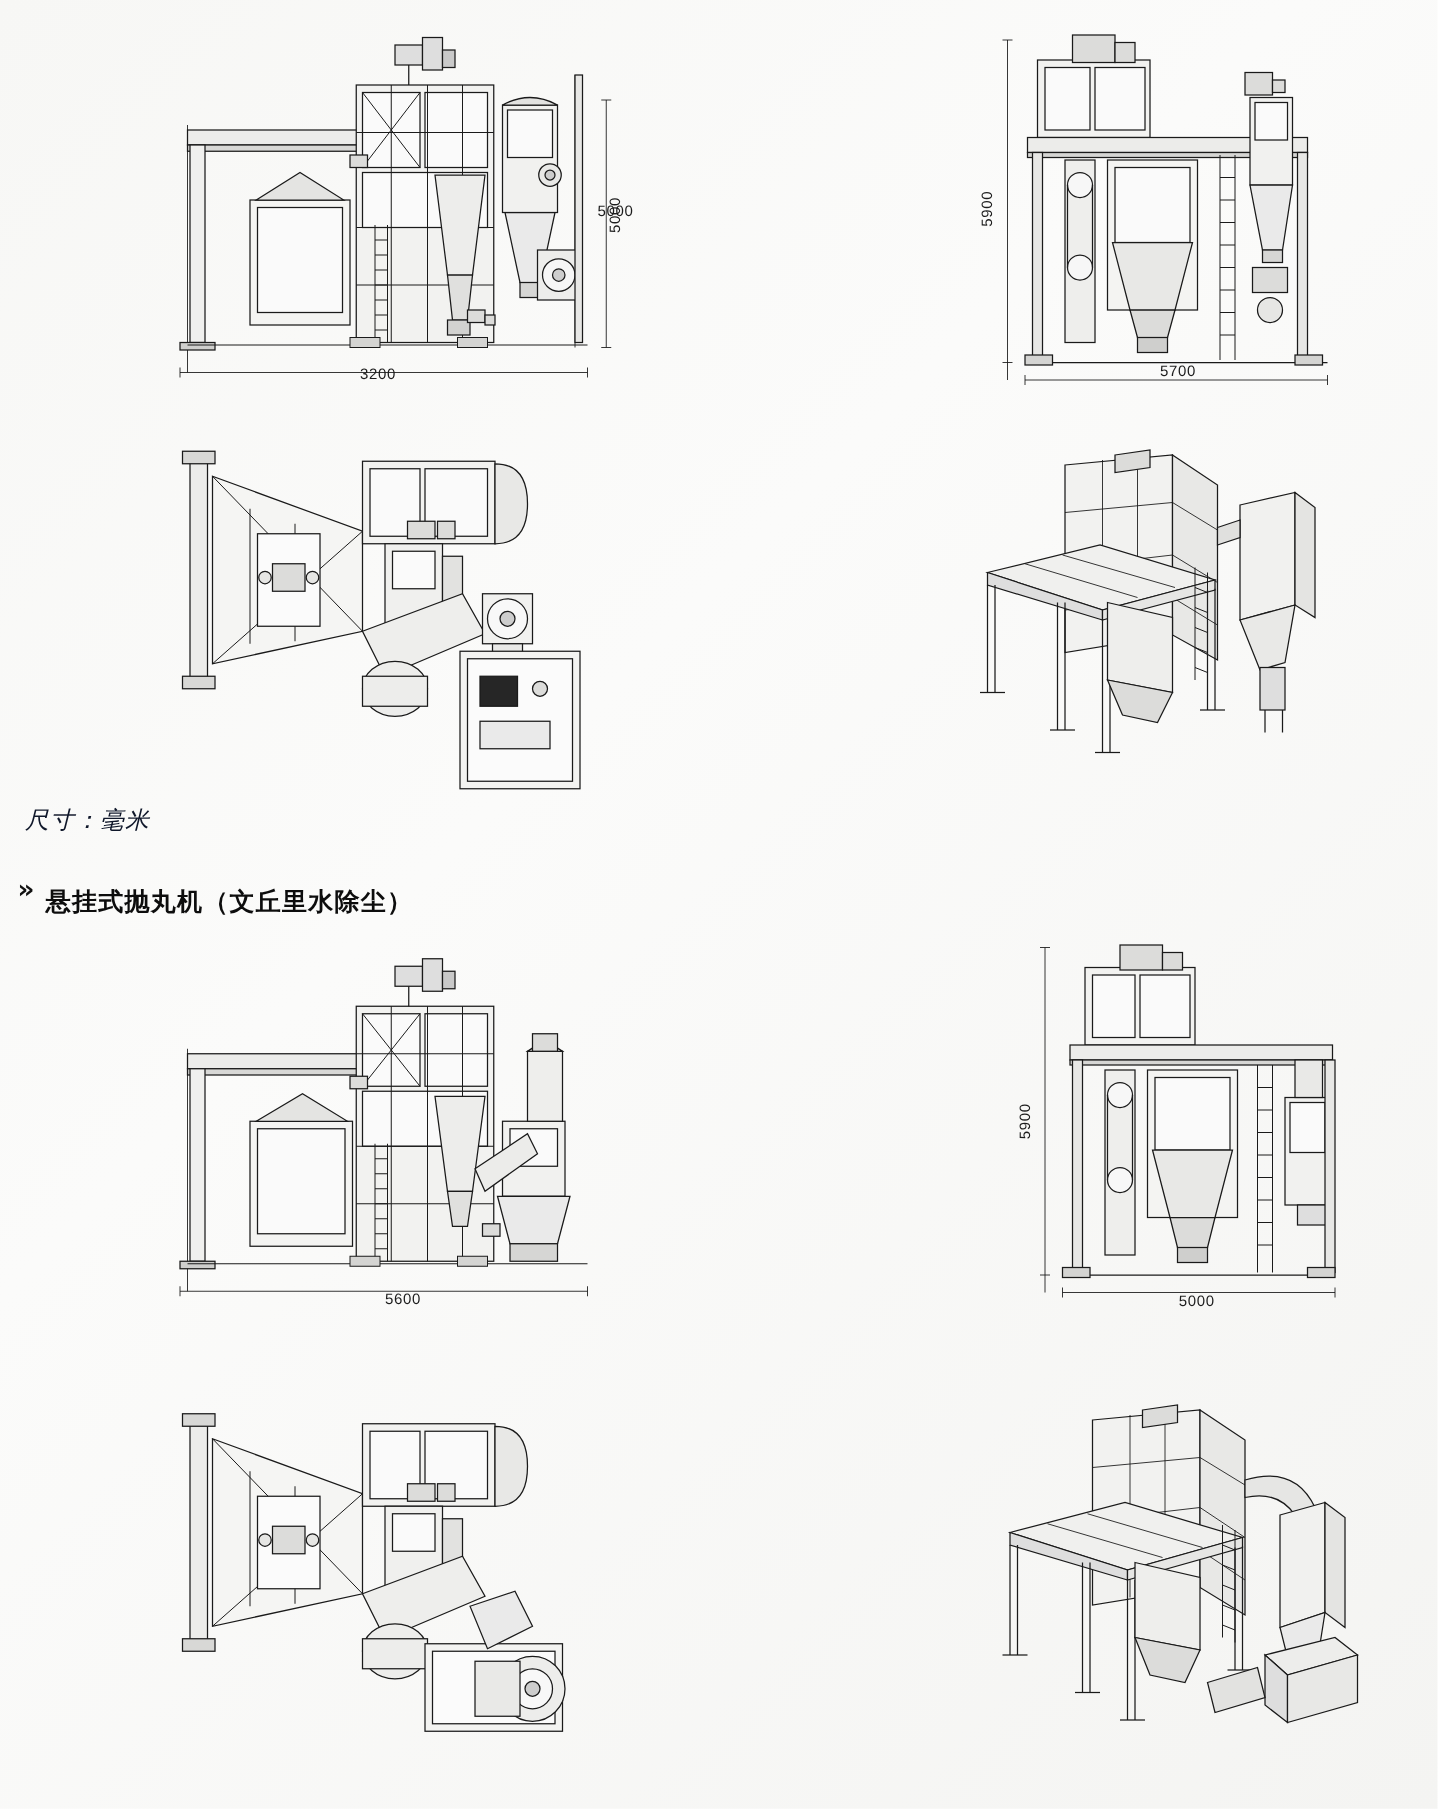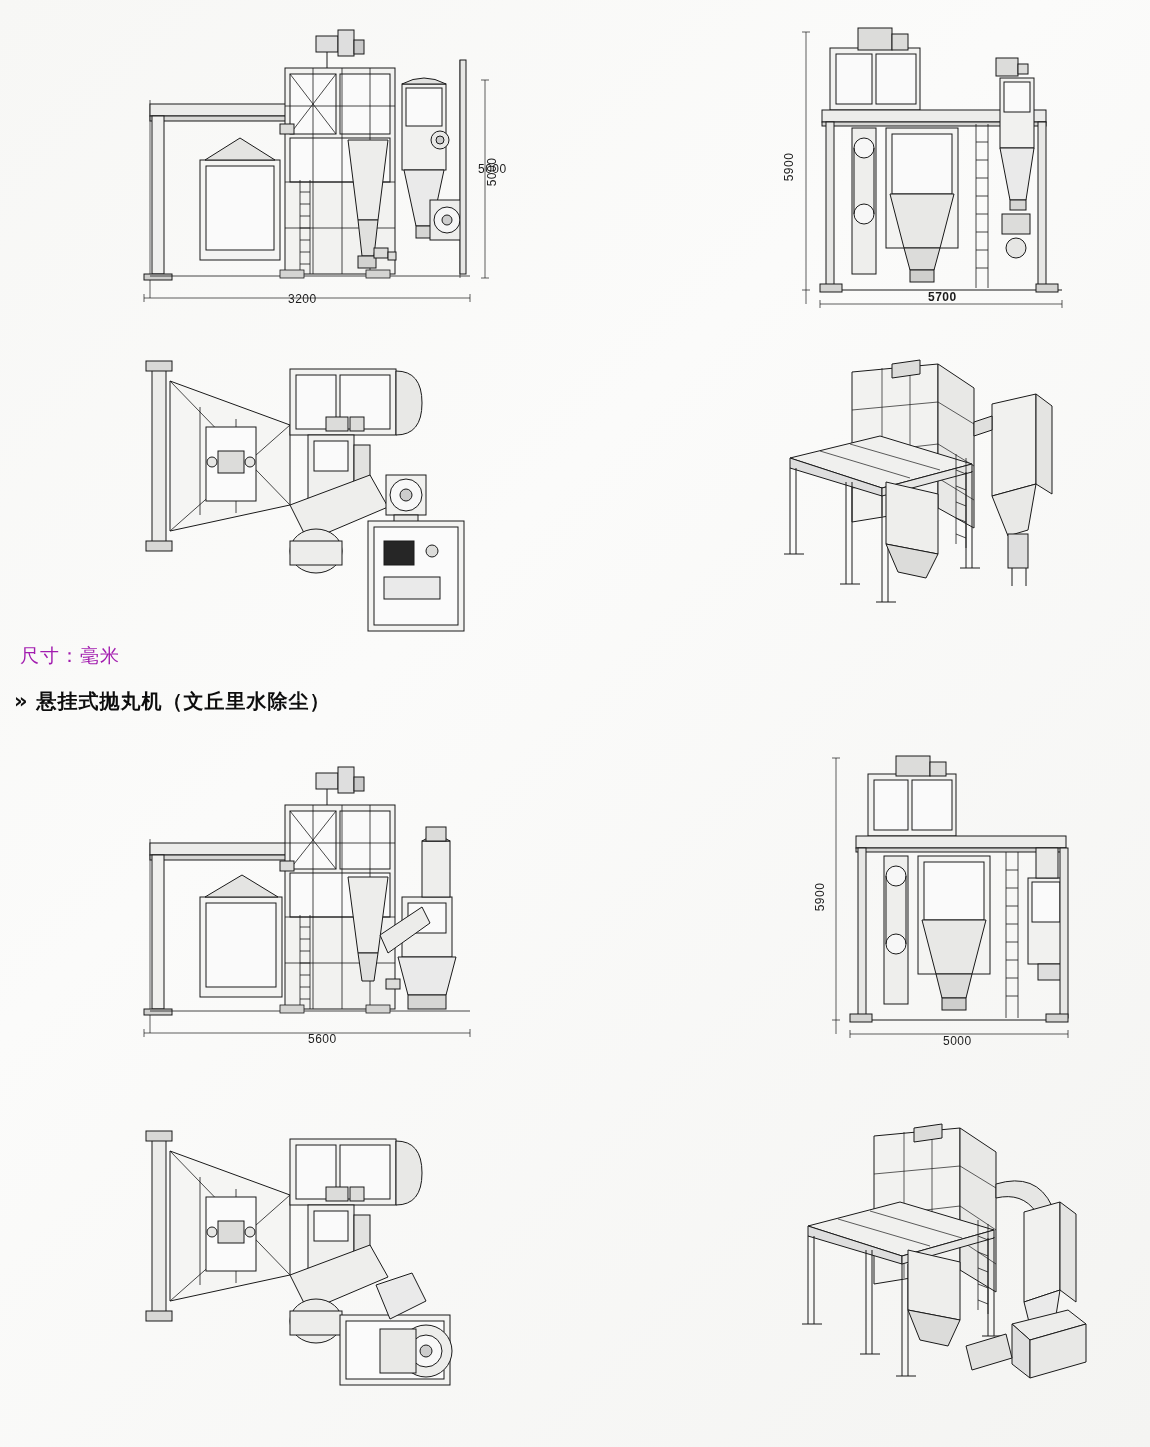--- a/index.html
+++ b/index.html
@@ -38,22 +38,23 @@
   .dim-label.vert {
     transform: rotate(-90deg);
     transform-origin: center center;
   }
   .caption-units {
     position: absolute;
     left: 20px;
     top: 643px;
     font-family: "DejaVu Sans", sans-serif;
     font-size: 19px;
-    color: #a21caf;
+    color: #0f172a;
     letter-spacing: 1px;
+    font-style: italic;
   }
   .section-heading {
     position: absolute;
     left: 14px;
     top: 688px;
     display: flex;
     align-items: center;
     gap: 9px;
   }
   .section-heading .chev {
@@ -62,20 +63,21 @@
     color: #111;
     font-family: "DejaVu Sans", sans-serif;
     font-weight: bold;
   }
   .section-heading .txt {
     font-family: "DejaVu Sans", sans-serif;
     font-size: 20px;
     font-weight: bold;
     color: #0d0d0d;
     letter-spacing: 1px;
+    margin-top: 20px;
   }
 </style>
 </head>
 <body>
 
 <div class="page">
 
   <div class="fig" style="left:130px; top:20px; width:400px; height:300px;">
     <svg width="400" height="300" viewBox="0 0 400 300" fill="none" stroke="#1a1a1a" stroke-width="1">
 
@@ -255,21 +257,21 @@
       <rect x="30" y="266" width="22" height="8" fill="#d4d4d2"></rect>
       <rect x="246" y="266" width="22" height="8" fill="#d4d4d2"></rect>
 
       <g fill="#dcdcda">
         <rect x="206" y="40" width="22" height="18"></rect>
         <rect x="228" y="46" width="10" height="10"></rect>
       </g>
     </svg>
   </div>
   <div class="dim-label vert" style="left:775px; top:160px;">5900</div>
-  <div class="dim-label" style="left:928px; top:290px;font-weight:bold;">5700</div>
+  <div class="dim-label" style="left:928px; top:290px;">5700</div>
 
   <div class="fig" style="left:140px; top:355px; width:370px; height:270px;">
     <svg width="370" height="270" viewBox="0 0 370 270" fill="none" stroke="#1a1a1a" stroke-width="1">
 
       <g fill="#ececea">
         <rect x="12" y="8" width="14" height="184"></rect>
         <rect x="6" y="6" width="26" height="10" fill="#d8d8d6"></rect>
         <rect x="6" y="186" width="26" height="10" fill="#d8d8d6"></rect>
       </g>
 

